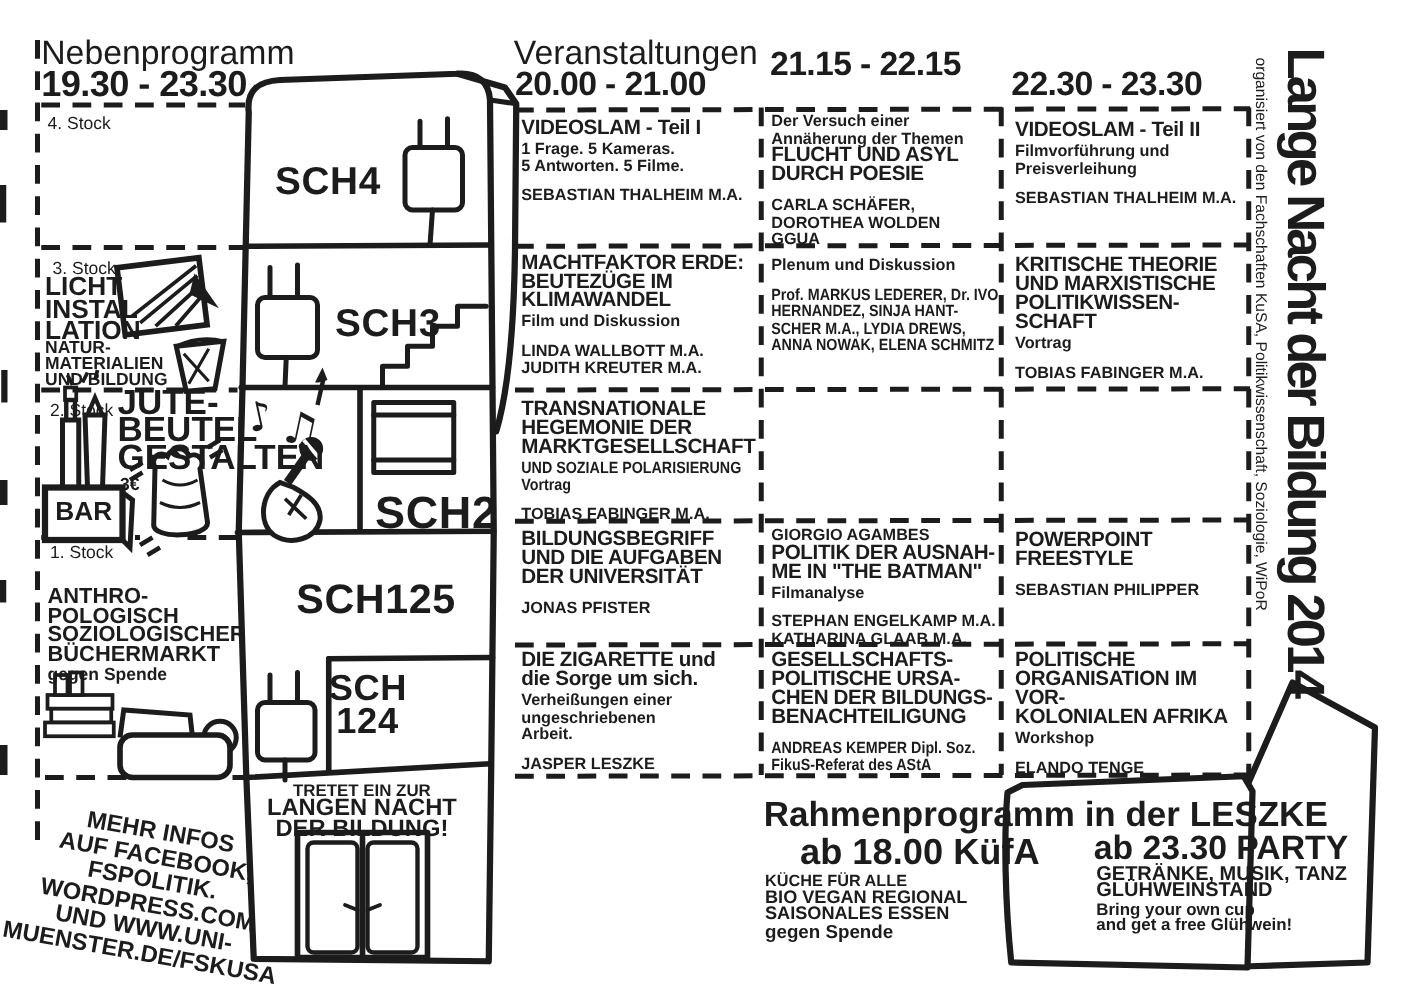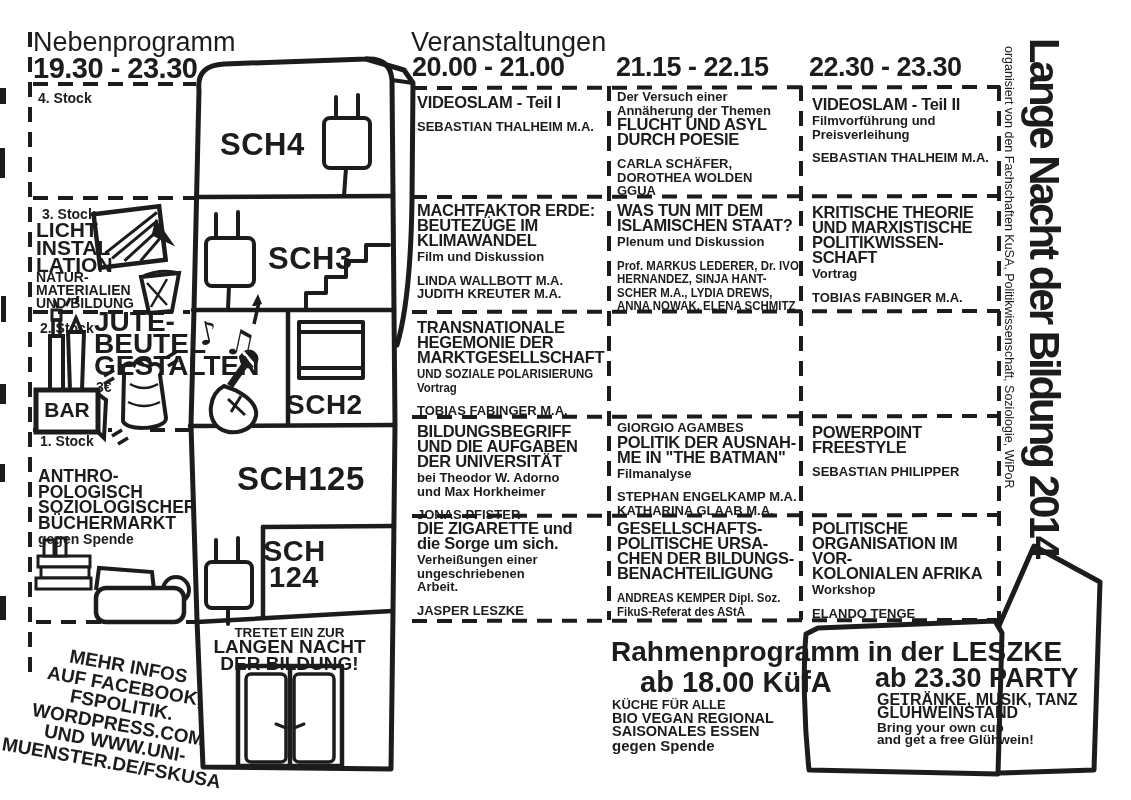--- a/index.html
+++ b/index.html
@@ -11,21 +11,21 @@
   .ctr{text-align:center}
   svg{position:absolute;left:0;top:0}
   .cell{position:absolute}
   .ev-title{font-size:16.5px;line-height:15px;font-weight:bold;letter-spacing:-0.3px;white-space:pre-line}
   .ev-pre{font-size:13px;line-height:13.5px;font-weight:bold;white-space:pre-line}
   .ev-sub{font-size:13px;line-height:13.5px;font-weight:bold;white-space:pre-line;margin-top:2px}
   .ev-speakers{font-size:13px;line-height:13.5px;font-weight:bold;white-space:pre-line;margin-top:10px}
   .sq{transform:scaleX(.88);transform-origin:0 0;width:114%}
   .h-reg{font-size:27px;font-weight:normal}
   .h-time{font-size:27px;font-weight:bold;letter-spacing:-0.5px}
-  .floor-label{font-size:14px;font-weight:bold}
+  .floor-label{font-size:14px;font-weight:normal}
   .room-label{font-weight:bold;letter-spacing:0.5px}
 </style>
 </head>
 <body>
 
 <svg width="1131" height="800" viewBox="0 0 1131 800">
 
   <g fill="#1c1c1c">
     <rect x="0" y="88" width="6" height="16"></rect>
       <rect x="0" y="148" width="5" height="30"></rect>
@@ -189,35 +189,37 @@
 
 <div class="abs b pre ctr" style="left:5px;top:656px;width:230px;font-size:19px;line-height:19.5px;transform:rotate(10deg)">MEHR INFOS
 AUF FACEBOOK,
 FSPOLITIK.
 WORDPRESS.COM
 UND WWW.UNI-
 MUENSTER.DE/FSKUSA</div>
 
 <div class="abs room-label" style="left:220px;top:127px;font-size:31px">SCH4</div>
 <div class="abs room-label" style="left:268px;top:241px;font-size:31px">SCH3</div>
-<div class="abs room-label" style="left:286px;top:389px;font-size:28px">SCH2</div>
+<div class="abs room-label" style="left:300px;top:389px;font-size:36px">SCH2</div>
 <div class="abs room-label" style="left:237px;top:460px;font-size:33px">SCH125</div>
 <div class="abs room-label pre ctr" style="left:263px;top:538px;width:62px;font-size:29px;line-height:26px">SCH
 124</div>
 <div class="abs b ctr" style="left:212px;top:625px;width:155px;font-size:13.5px">TRETET EIN ZUR</div>
 <div class="abs b pre ctr" style="left:207px;top:638px;width:165px;font-size:19px;line-height:17px">LANGEN NACHT
 DER BILDUNG!</div>
 
 <div class="abs h-reg" style="left:411px;top:27px">Veranstaltungen</div>
 <div class="abs h-time" style="left:412px;top:52px">20.00 - 21.00</div>
-<div class="abs h-time" style="left:616px;top:52px">21.15 - 22.15</div>
+<div class="abs h-time" style="left:616px;top:36px">21.15 - 22.15</div>
 <div class="abs h-time" style="left:809px;top:52px">22.30 - 23.30</div>
 
 <div class="cell" style="left:417px;top:95px;width:190px">
   <div class="ev-title">VIDEOSLAM - Teil I</div>
+  <div class="ev-sub">1 Frage. 5 Kameras.
+5 Antworten. 5 Filme.</div>
   <div class="ev-speakers">SEBASTIAN THALHEIM M.A.</div>
 </div>
 <div class="cell" style="left:617px;top:90px;width:184px">
   <div class="ev-pre">Der Versuch einer
 Annäherung der Themen</div>
   <div class="ev-title">FLUCHT UND ASYL
 DURCH POESIE</div>
   <div class="ev-speakers">CARLA SCHÄFER,
 DOROTHEA WOLDEN
 GGUA</div>
@@ -231,22 +233,20 @@
 
 <div class="cell" style="left:417px;top:203px;width:190px">
   <div class="ev-title">MACHTFAKTOR ERDE:
 BEUTEZÜGE IM
 KLIMAWANDEL</div>
   <div class="ev-sub">Film und Diskussion</div>
   <div class="ev-speakers">LINDA WALLBOTT M.A.
 JUDITH KREUTER M.A.</div>
 </div>
 <div class="cell" style="left:617px;top:203px;width:184px">
-  <div class="ev-title">WAS TUN MIT DEM
-ISLAMISCHEN STAAT?</div>
   <div class="ev-sub">Plenum und Diskussion</div>
   <div class="ev-speakers sq">Prof. MARKUS LEDERER, Dr. IVO
 HERNANDEZ, SINJA HANT-
 SCHER M.A., LYDIA DREWS,
 ANNA NOWAK, ELENA SCHMITZ</div>
 </div>
 <div class="cell" style="left:812px;top:205px;width:186px">
   <div class="ev-title">KRITISCHE THEORIE
 UND MARXISTISCHE
 POLITIKWISSEN-
@@ -261,22 +261,20 @@
 MARKTGESELLSCHAFT</div>
   <div class="ev-sub sq">UND SOZIALE POLARISIERUNG
 Vortrag</div>
   <div class="ev-speakers">TOBIAS FABINGER M.A.</div>
 </div>
 
 <div class="cell" style="left:417px;top:424px;width:190px">
   <div class="ev-title">BILDUNGSBEGRIFF
 UND DIE AUFGABEN
 DER UNIVERSITÄT</div>
-  <div class="ev-sub">bei Theodor W. Adorno
-und Max Horkheimer</div>
   <div class="ev-speakers">JONAS PFISTER</div>
 </div>
 <div class="cell" style="left:617px;top:421px;width:184px">
   <div class="ev-pre">GIORGIO AGAMBES</div>
   <div class="ev-title">POLITIK DER AUSNAH-
 ME IN "THE BATMAN"</div>
   <div class="ev-sub">Filmanalyse</div>
   <div class="ev-speakers">STEPHAN ENGELKAMP M.A.
 KATHARINA GLAAB M.A.</div>
 </div>

